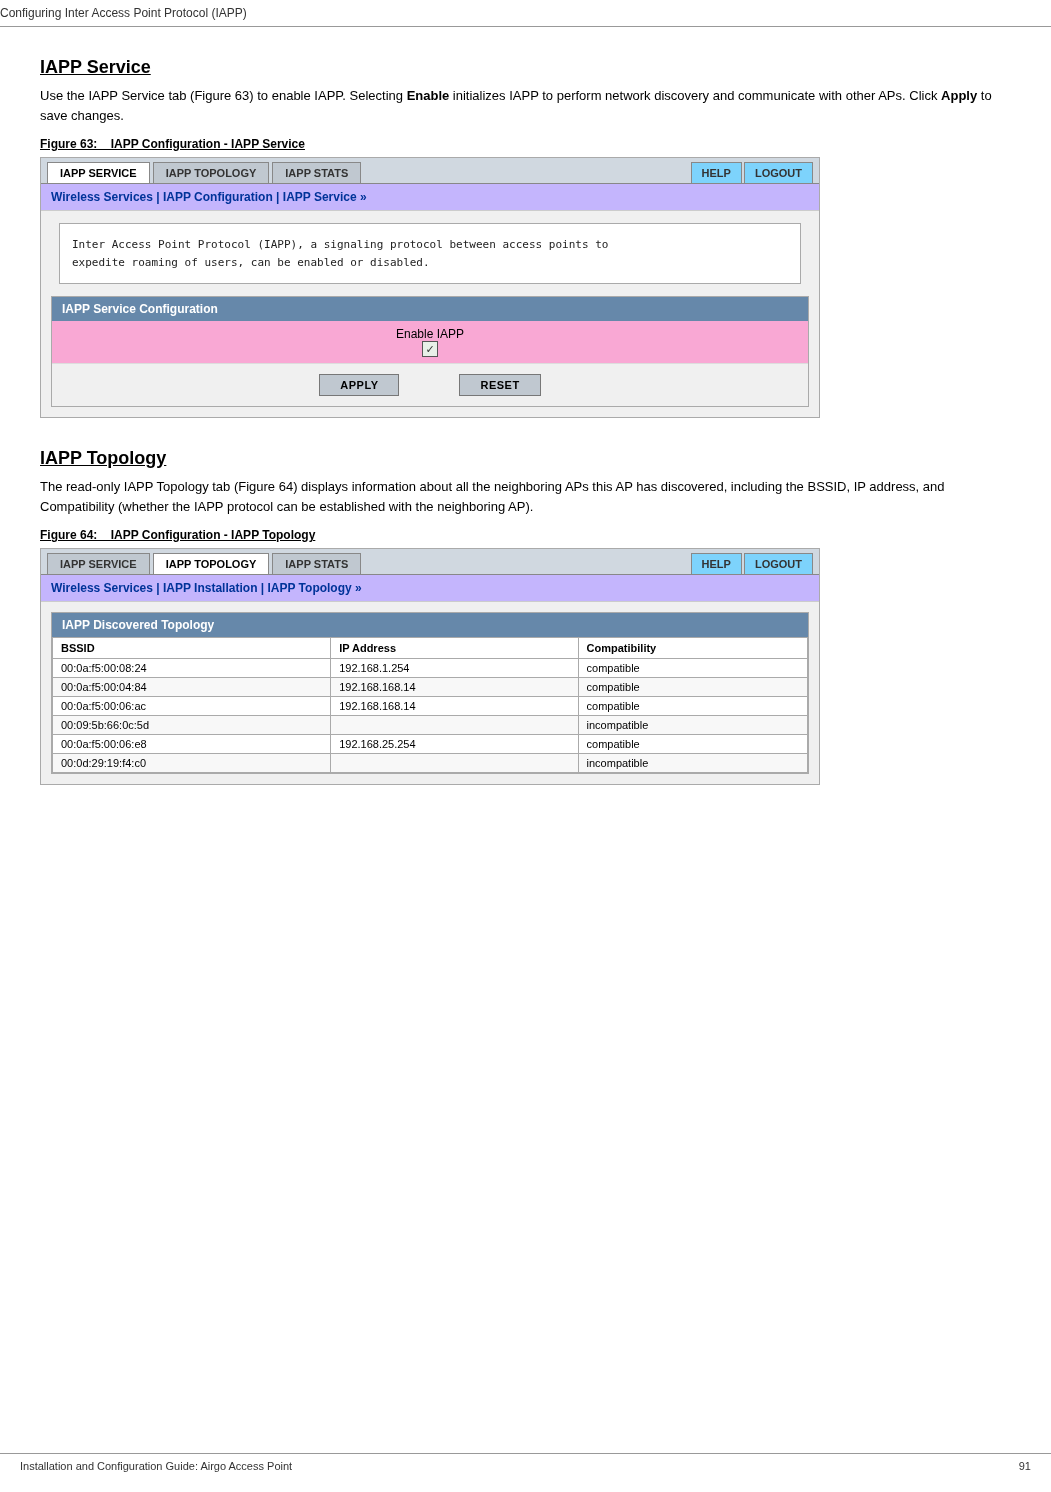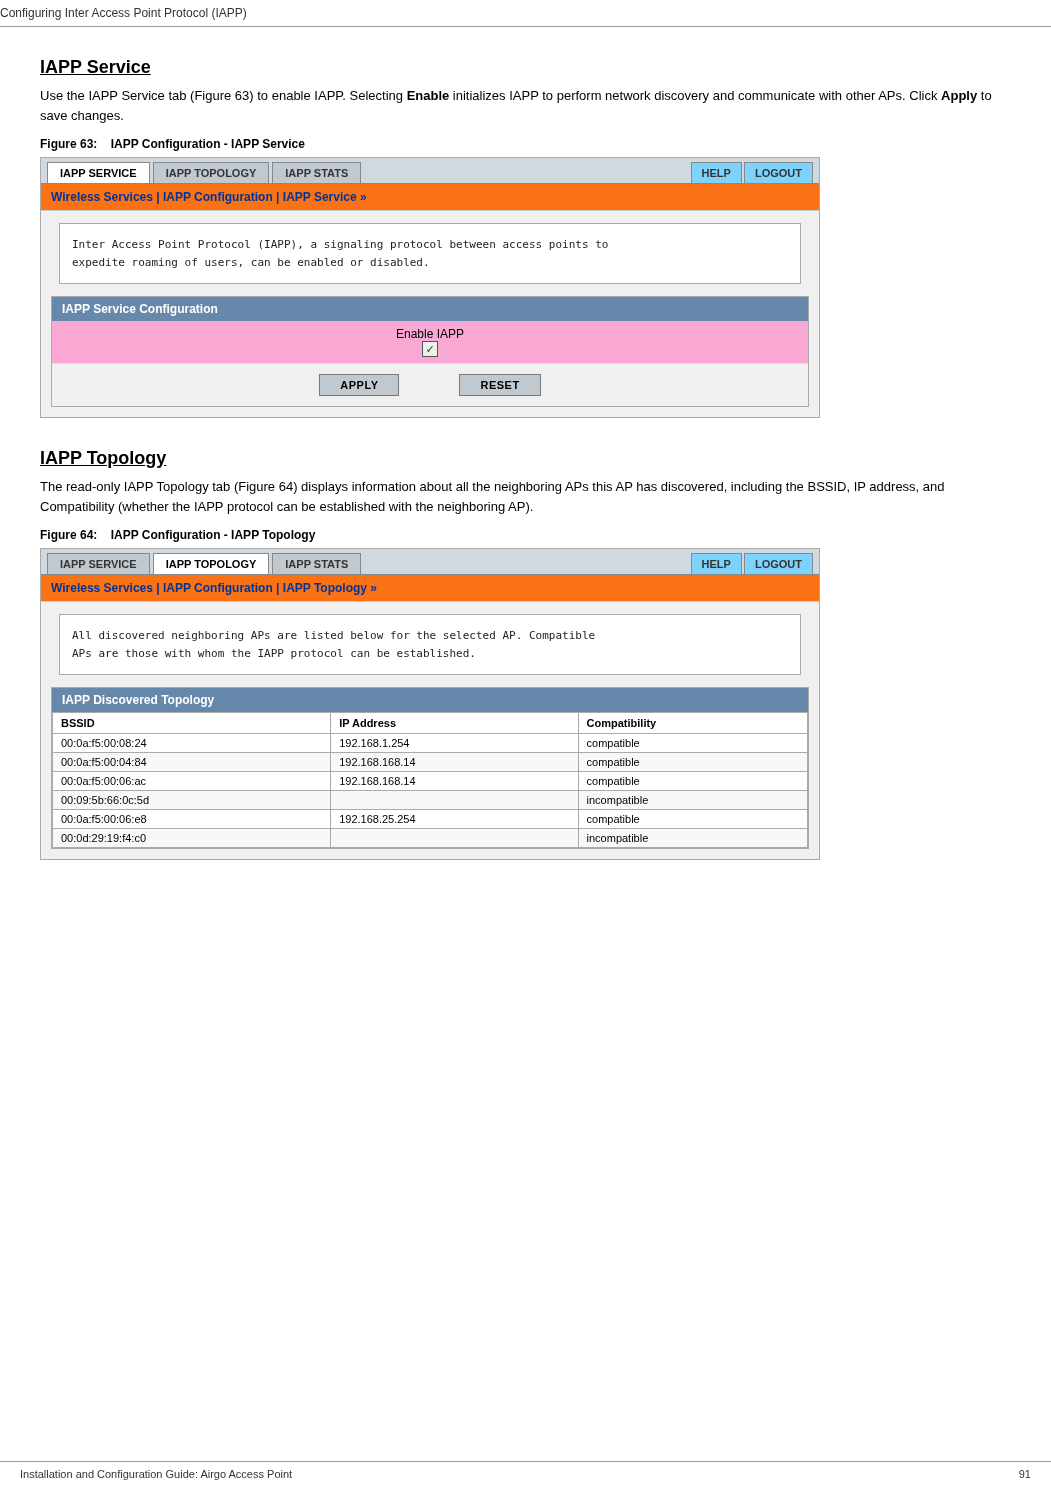--- a/index.html
+++ b/index.html
@@ -43,20 +43,21 @@
     }
 
     .section-intro strong {
       font-weight: bold;
     }
 
     
     .figure-label {
       font-size: 12px;
       margin-bottom: 6px;
+      text-decoration: underline;
     }
 
     .figure-label strong {
       font-weight: bold;
     }
 
     
     .ui-mockup {
       border: 1px solid #aaa;
       background: #f0f0f0;
@@ -103,21 +104,21 @@
       font-weight: bold;
       color: #333;
       background: #7dd3fc;
       border: 1px solid #888;
       border-bottom: none;
       cursor: pointer;
     }
 
     
     .breadcrumb-bar {
-      background: #f97316;
+      background: #c4b5fd;
       padding: 6px 10px;
       font-size: 12px;
       color: #003399;
       font-weight: bold;
       border-bottom: 1px solid #ccc;
     }
 
     
     .info-box {
       margin: 12px 18px;
@@ -219,21 +220,21 @@
       font-size: 11px;
     }
 
     .data-table tr:nth-child(even) td {
       background: #f8f8f8;
     }
 
     
     .page-footer {
       position: absolute;
-      bottom: 6px;
+      bottom: 14px;
       left: 0;
       right: 0;
       border-top: 1px solid #999;
       display: flex;
       justify-content: space-between;
       padding: 6px 20px;
       font-size: 11px;
       color: #333;
     }
 
@@ -317,26 +318,23 @@
         <div class="tab">IAPP SERVICE</div>
         <div class="tab active">IAPP TOPOLOGY</div>
         <div class="tab">IAPP STATS</div>
         <div class="tab-bar-right">
           <div class="tab-btn">HELP</div>
           <div class="tab-btn">LOGOUT</div>
         </div>
       </div>
 
       <div class="breadcrumb-bar">
-        <span>Wireless Services | IAPP Configuration | IAPP Topology »</span>
-      </div>
-
-      <div class="info-box">
-        <span>All discovered neighboring APs are listed below for the selected AP. Compatible<br>APs are those with whom the IAPP protocol can be established.</span>
-      </div>
+        <span>Wireless Services | IAPP Installation | IAPP Topology »</span>
+      </div>
+
 
       <div class="config-section">
         <div class="config-section-header">
           <span>IAPP Discovered Topology</span>
         </div>
         <table class="data-table">
           <thead>
             <tr>
               <th>BSSID</th>
               <th>IP Address</th>

